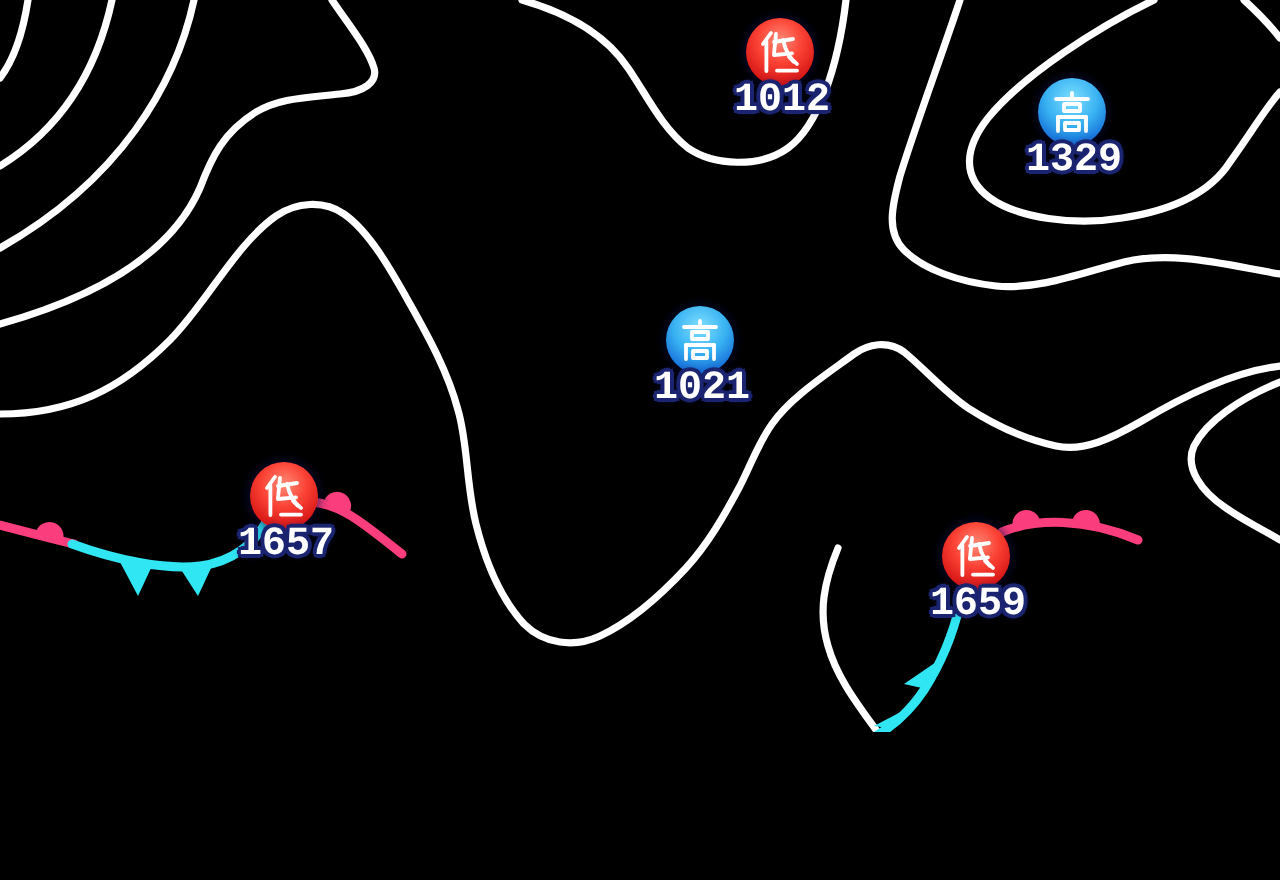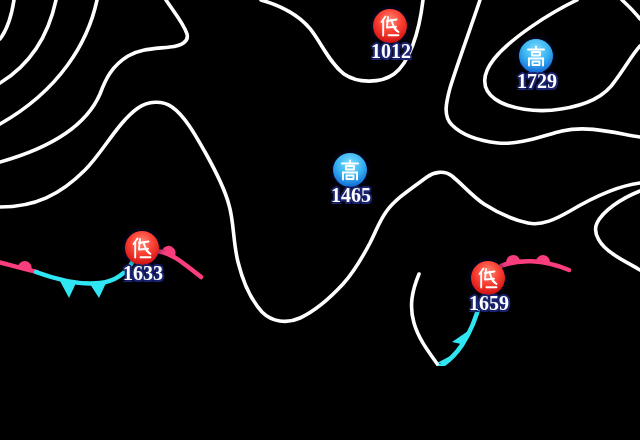--- a/index.html
+++ b/index.html
@@ -1,17 +1,17 @@
 <!DOCTYPE html>
 <html><head>
 <meta charset="utf-8">
 <style>
   html,body{margin:0;padding:0;background:#000;}
   .map{position:relative;width:640px;height:366px;background:#000;overflow:hidden;
-       font-family:Liberation Serif, serif;text-align:right;}
+       font-family:Liberation Mono, monospace;text-align:right;}
   .map svg.layer{position:absolute;left:0;top:0;}
   .pcenter{position:absolute;transform:translate(-50%,-50%);}
   .pcircle{width:34px;height:34px;border-radius:50%;display:flex;align-items:center;
            justify-content:center;box-shadow:0 0 6px rgba(10,16,70,.95);}
   .pcircle.low{background:radial-gradient(circle at 50% 33%,#ff8a76 0%,#fb4134 40%,#d41414 78%,#b80f0f 100%);}
   .pcircle.high{background:radial-gradient(circle at 50% 31%,#7edfff 0%,#38b2f2 45%,#1268d6 82%,#0c55be 100%);}
   .plabel{position:absolute;transform:translate(-50%,-50%);color:#fff;
           font-weight:bold;font-size:20px;line-height:20px;white-space:nowrap;
           text-shadow:-2px 0 #1b2470,2px 0 #1b2470,0 -2px #1b2470,0 2px #1b2470,
           -1.5px -1.5px #1b2470,1.5px -1.5px #1b2470,-1.5px 1.5px #1b2470,1.5px 1.5px #1b2470,
@@ -83,50 +83,50 @@
             <path d="M 0 -9.5 L 0 -6.5" fill="none" stroke="#ffffff" stroke-width="1.9" stroke-linecap="round" stroke-linejoin="round"></path>
             <path d="M -8 -6.5 L 8 -6.5" fill="none" stroke="#ffffff" stroke-width="1.9" stroke-linecap="round" stroke-linejoin="round"></path>
             <path d="M -4 -4 L 4 -4 L 4 -0.5 L -4 -0.5 Z" fill="none" stroke="#ffffff" stroke-width="1.9" stroke-linecap="round" stroke-linejoin="round"></path>
             <path d="M -7 2.5 L -7 9.5" fill="none" stroke="#ffffff" stroke-width="1.9" stroke-linecap="round" stroke-linejoin="round"></path>
             <path d="M 7 2.5 L 7 9.5" fill="none" stroke="#ffffff" stroke-width="1.9" stroke-linecap="round" stroke-linejoin="round"></path>
             <path d="M -7 2.5 L 7 2.5" fill="none" stroke="#ffffff" stroke-width="1.9" stroke-linecap="round" stroke-linejoin="round"></path>
             <path d="M -3.5 5.5 L 3.5 5.5 L 3.5 9 L -3.5 9 Z" fill="none" stroke="#ffffff" stroke-width="1.9" stroke-linecap="round" stroke-linejoin="round"></path>
           </svg>
         </div>
       </div>
-      <div class="plabel" style="left: 537px; top: 81px;">1729</div>
+      <div class="plabel" style="left: 537px; top: 81px;">1329</div>
       <div class="pcenter" style="left: 350px; top: 170px;">
         <div class="pcircle high">
           <svg class="glyph" width="22" height="22" viewBox="-11 -11 22 22">
             <path d="M 0 -9.5 L 0 -6.5" fill="none" stroke="#ffffff" stroke-width="1.9" stroke-linecap="round" stroke-linejoin="round"></path>
             <path d="M -8 -6.5 L 8 -6.5" fill="none" stroke="#ffffff" stroke-width="1.9" stroke-linecap="round" stroke-linejoin="round"></path>
             <path d="M -4 -4 L 4 -4 L 4 -0.5 L -4 -0.5 Z" fill="none" stroke="#ffffff" stroke-width="1.9" stroke-linecap="round" stroke-linejoin="round"></path>
             <path d="M -7 2.5 L -7 9.5" fill="none" stroke="#ffffff" stroke-width="1.9" stroke-linecap="round" stroke-linejoin="round"></path>
             <path d="M 7 2.5 L 7 9.5" fill="none" stroke="#ffffff" stroke-width="1.9" stroke-linecap="round" stroke-linejoin="round"></path>
             <path d="M -7 2.5 L 7 2.5" fill="none" stroke="#ffffff" stroke-width="1.9" stroke-linecap="round" stroke-linejoin="round"></path>
             <path d="M -3.5 5.5 L 3.5 5.5 L 3.5 9 L -3.5 9 Z" fill="none" stroke="#ffffff" stroke-width="1.9" stroke-linecap="round" stroke-linejoin="round"></path>
           </svg>
         </div>
       </div>
-      <div class="plabel" style="left: 351px; top: 195px;">1465</div>
+      <div class="plabel" style="left: 351px; top: 195px;">1021</div>
       <div class="pcenter" style="left: 142px; top: 248px;">
         <div class="pcircle low">
           <svg class="glyph" width="22" height="22" viewBox="-11 -11 22 22">
             <path d="M -4.5 -9.5 L -8.5 -4" fill="none" stroke="#ffffff" stroke-width="1.9" stroke-linecap="round" stroke-linejoin="round"></path>
             <path d="M -6.8 -5.5 L -6.8 9.5" fill="none" stroke="#ffffff" stroke-width="1.9" stroke-linecap="round" stroke-linejoin="round"></path>
             <path d="M -2 -9 L -3 1" fill="none" stroke="#ffffff" stroke-width="1.9" stroke-linecap="round" stroke-linejoin="round"></path>
             <path d="M -3 -5 L 6.5 -6.5" fill="none" stroke="#ffffff" stroke-width="1.9" stroke-linecap="round" stroke-linejoin="round"></path>
             <path d="M -3 1.5 L 6 0.7" fill="none" stroke="#ffffff" stroke-width="1.9" stroke-linecap="round" stroke-linejoin="round"></path>
             <path d="M 1.5 -6 C 2.5 -1.5 5 3.5 8.5 6" fill="none" stroke="#ffffff" stroke-width="1.9" stroke-linecap="round" stroke-linejoin="round"></path>
             <path d="M 4.5 2.5 L 6.8 4.8" fill="none" stroke="#ffffff" stroke-width="1.9" stroke-linecap="round" stroke-linejoin="round"></path>
             <path d="M -1.5 9.3 L 8.5 9.3" fill="none" stroke="#ffffff" stroke-width="1.9" stroke-linecap="round" stroke-linejoin="round"></path>
           </svg>
         </div>
       </div>
-      <div class="plabel" style="left: 143px; top: 273px;">1633</div>
+      <div class="plabel" style="left: 143px; top: 273px;">1657</div>
       <div class="pcenter" style="left: 488px; top: 278px;">
         <div class="pcircle low">
           <svg class="glyph" width="22" height="22" viewBox="-11 -11 22 22">
             <path d="M -4.5 -9.5 L -8.5 -4" fill="none" stroke="#ffffff" stroke-width="1.9" stroke-linecap="round" stroke-linejoin="round"></path>
             <path d="M -6.8 -5.5 L -6.8 9.5" fill="none" stroke="#ffffff" stroke-width="1.9" stroke-linecap="round" stroke-linejoin="round"></path>
             <path d="M -2 -9 L -3 1" fill="none" stroke="#ffffff" stroke-width="1.9" stroke-linecap="round" stroke-linejoin="round"></path>
             <path d="M -3 -5 L 6.5 -6.5" fill="none" stroke="#ffffff" stroke-width="1.9" stroke-linecap="round" stroke-linejoin="round"></path>
             <path d="M -3 1.5 L 6 0.7" fill="none" stroke="#ffffff" stroke-width="1.9" stroke-linecap="round" stroke-linejoin="round"></path>
             <path d="M 1.5 -6 C 2.5 -1.5 5 3.5 8.5 6" fill="none" stroke="#ffffff" stroke-width="1.9" stroke-linecap="round" stroke-linejoin="round"></path>
             <path d="M 4.5 2.5 L 6.8 4.8" fill="none" stroke="#ffffff" stroke-width="1.9" stroke-linecap="round" stroke-linejoin="round"></path>

